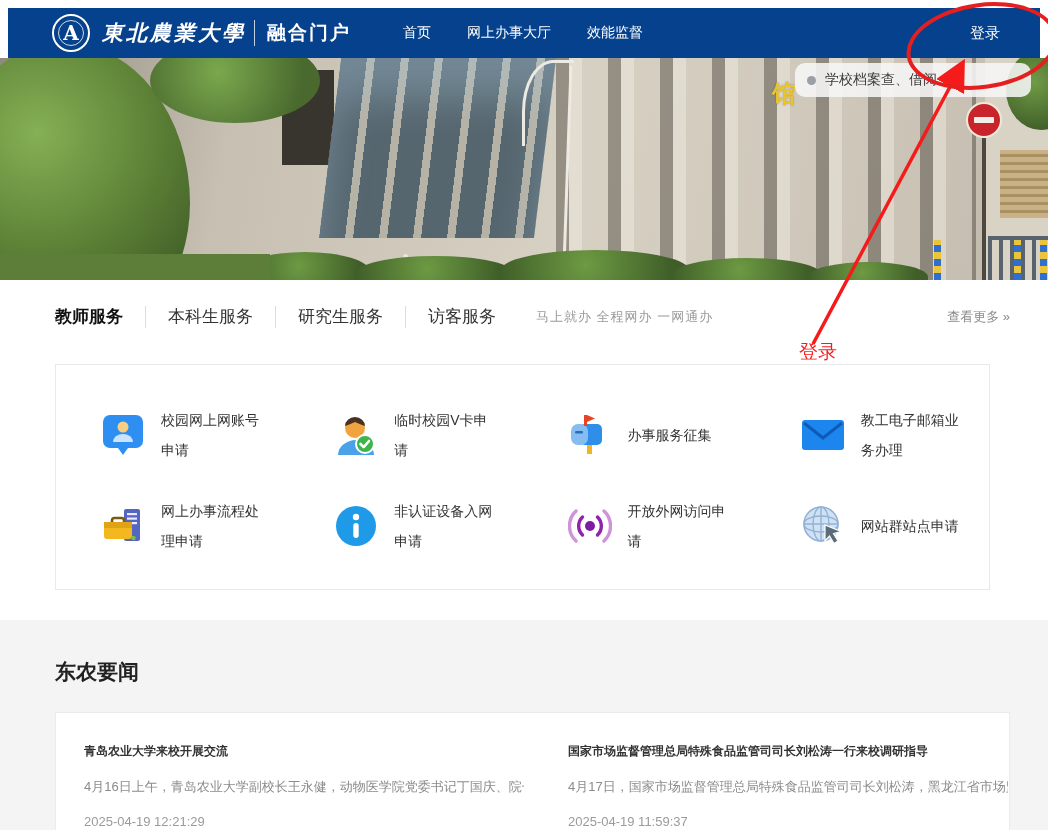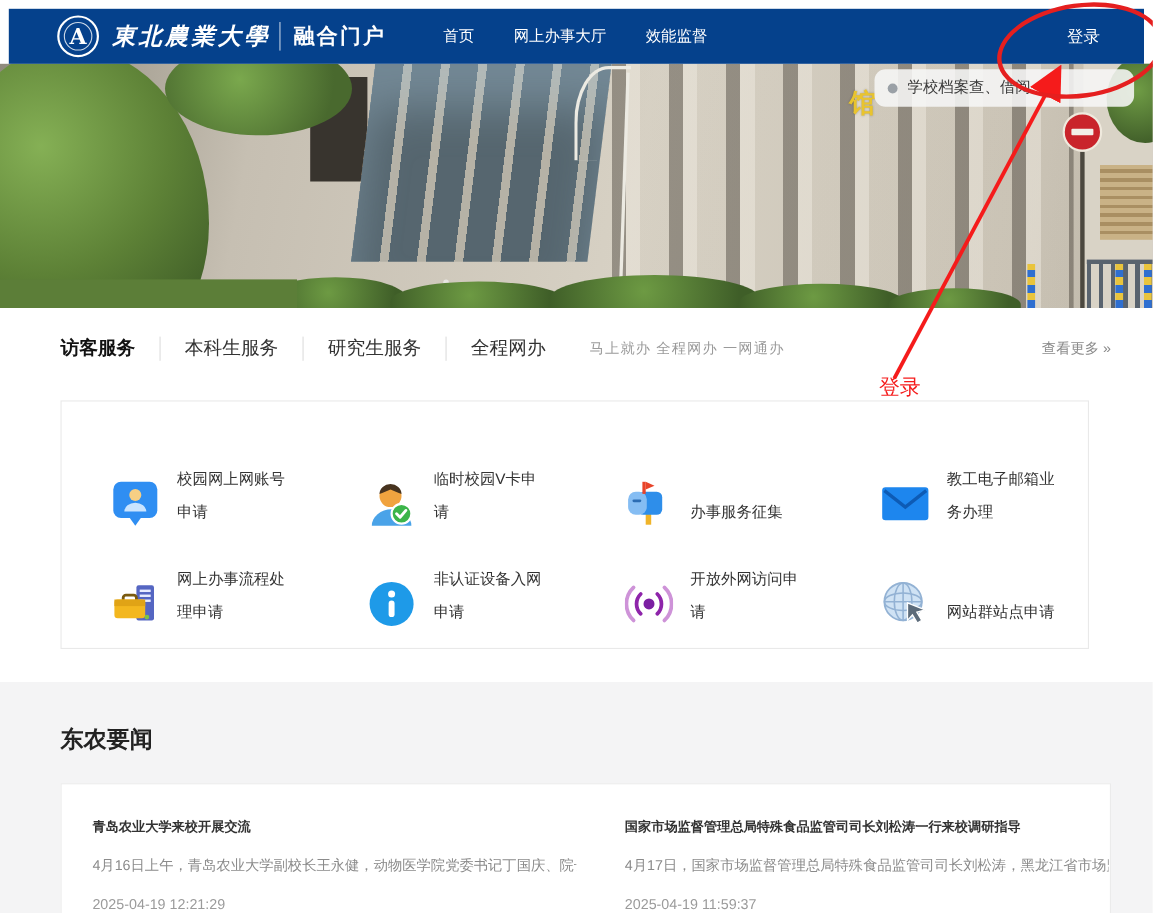--- a/index.html
+++ b/index.html
@@ -74,21 +74,21 @@
   .tab:first-child { padding-left:0; }
   .tab:nth-child(4) { border-right:none; }
   .tab.active { font-weight:bold; color:#111; }
   .slogan { font-size:13px; color:#9a9a9a; margin-left:18px; letter-spacing:1px; }
   .more-link { margin-left:auto; font-size:13px; color:#8a8a8a; cursor:pointer; }
 
   
   .services-box { position:absolute; left:55px; top:364px; width:935px; height:226px;
     border:1px solid #e9e9e9; background:#fff; display:grid; grid-template-columns:repeat(4,1fr);
     grid-template-rows:1fr 1fr; padding:24px 0 18px 0; }
-  .svc { display:flex; gap:16px; padding-left:45px; align-items:flex-end; cursor:pointer; }
+  .svc { display:flex; gap:16px; padding-left:45px; align-items:center; cursor:pointer; }
   .svc-icon { width:44px; height:44px; flex:none; }
   .svc-label { width:106px; font-size:14px; color:#333; line-height:30px; margin-top:0; }
 
   
   .news-section { position:absolute; left:0; top:620px; width:1048px; height:210px; background:#f4f4f5; }
   .news-title { position:absolute; left:55px; top:38px; font-size:21px; font-weight:bold; color:#222; }
   .news-card { position:absolute; left:55px; top:92px; width:955px; height:140px; background:#fff;
     border:1px solid #ebebeb; display:flex; padding:30px 0 0 28px; gap:44px; }
   .news-item { width:440px; cursor:pointer; }
   .news-item h3 { font-size:12px; color:#333; font-weight:bold; margin-bottom:18px; white-space:nowrap; overflow:hidden; }
@@ -153,24 +153,24 @@
     <defs>
       <marker id="arrhead" markerWidth="9" markerHeight="9" refX="6" refY="4.5" orient="auto">
         <path d="M0,0 L9,4.5 L0,9 Z" fill="#f51b1b"></path>
       </marker>
     </defs>
     <line x1="813" y1="344" x2="960" y2="68" stroke="#f51b1b" stroke-width="3.5" marker-end="url(#arrhead)"></line>
   </svg>
   <span class="anno-login-text">登录</span>
 
   <div class="tabs-row">
-    <span class="tab active">访客服务</span>
+    <span class="tab active">教师服务</span>
     <span class="tab">本科生服务</span>
     <span class="tab">研究生服务</span>
-    <span class="tab">全程网办</span>
+    <span class="tab">访客服务</span>
     <span class="slogan">马上就办 全程网办 一网通办</span>
     <a class="more-link">查看更多 »</a>
   </div>
 
   <div class="services-box">
 
     <div class="svc">
       <svg class="svc-icon" viewBox="0 0 44 44">
         <rect x="2" y="2" width="40" height="33" rx="7" fill="#2f8ef2"></rect>
         <path d="M17 35 l5 7 5-7 z" fill="#2f8ef2"></path>

